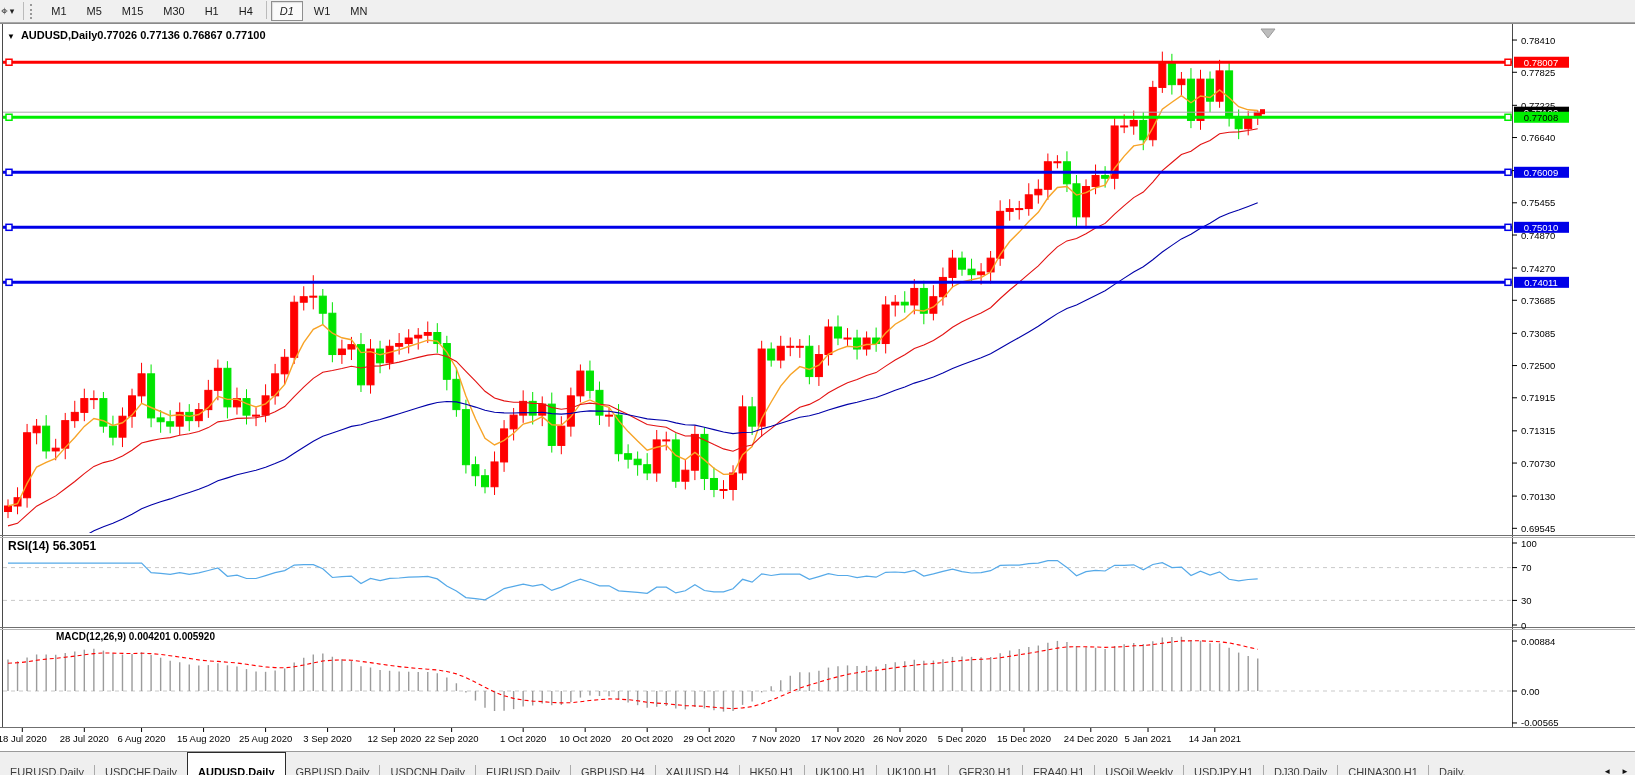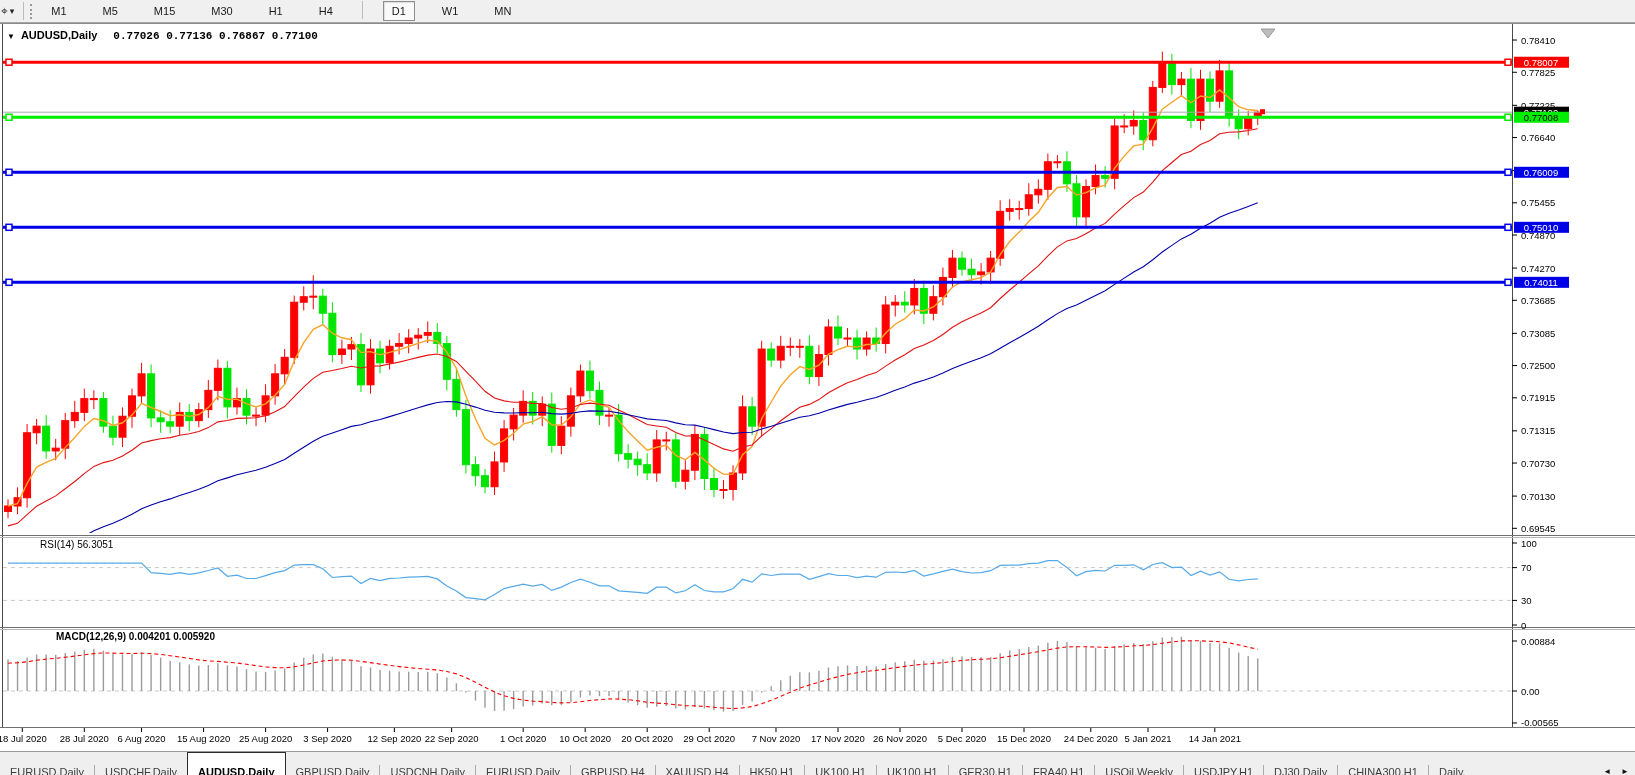--- a/index.html
+++ b/index.html
@@ -7,26 +7,26 @@
        font-family:"Liberation Sans",sans-serif;-webkit-font-smoothing:none;}
   
   #toolbar{position:absolute;left:0;top:0;width:1635px;height:23px;background:#f0f0f0;
            border-bottom:1px solid #a7a7a7;display:flex;align-items:center;box-sizing:border-box;}
   .tb-icon{font-size:12px;color:#333;margin:0 2px 0 1px;}
   .tb-caret{font-size:9px;color:#222;margin-right:6px;}
   .tb-sep{width:1px;height:18px;background:#bbb;margin:0 3px;}
   .tb-grip{width:3px;height:15px;border-left:2px dotted #999;margin:0 6px 0 3px;}
   .tf-btn{font-size:11px;color:#1a1a1a;padding:2px 8px;margin:0 1px;border:1px solid transparent;
           cursor:default;line-height:14px;}
-  .tf-btn.active{background:#fafafa;border:1px solid #8e8e8e;box-shadow:inset 1px 1px 1px #ddd;}
+  .tf-btn.active{background:#fafafa;border:1px solid #8e8e8e;box-shadow:inset 1px 1px 1px #ddd;font-style:italic;}
   
   #chart-title{position:absolute;left:7px;top:29px;font-size:11px;font-weight:bold;color:#000;z-index:5;}
   #chart-title .tri{font-size:8px;margin-right:6px;}
-  #chart-title .ohlc{margin-left:16px;font-family:Liberation Mono, monospace;}
-  #rsi-label{position:absolute;left:8px;top:539px;font-size:10px;font-weight:normal;color:#000;z-index:5;margin-left:32px;}
+  #chart-title .ohlc{margin-left:0;}
+  #rsi-label{position:absolute;left:8px;top:539px;font-size:12px;font-weight:bold;color:#000;z-index:5;}
   #macd-label{position:absolute;left:8px;top:631px;font-size:10px;font-weight:bold;color:#000;z-index:5;margin-left:48px;}
   #svg{position:absolute;left:0;top:0;z-index:1;}
   
   #tabbar{position:absolute;left:0;top:751px;width:1635px;height:40px;background:#efefef;
           border-top:1px solid #9a9a9a;display:flex;align-items:stretch;box-sizing:border-box;}
   .tab{font-size:11px;color:#3c3c3c;display:flex;align-items:center;padding:0 10px;white-space:nowrap;cursor:default;}
   .tab.active{background:#fff;border:1px solid #2b2b2b;border-bottom:none;font-weight:bold;color:#000;}
   .tab-sep{width:1px;height:13px;background:#aaa;align-self:center;}
   #tab-scroll{margin-left:auto;display:flex;align-items:center;padding:0 6px;gap:10px;}
   .scroll-arrow{font-size:8px;color:#111;cursor:default;}
@@ -34,21 +34,21 @@
 </style>
 </head>
 <body>
 
 <div id="app">
   <div id="toolbar">
     <span class="tb-icon">⌖</span>
     <span class="tb-caret">▾</span>
     <span class="tb-sep"></span>
     <span class="tb-grip"></span>
-    <span id="tf-buttons" style="display: flex; gap: 16px;">
+    <span id="tf-buttons" style="display: flex;">
         <span class="tf-btn">M1</span>
         <span class="tf-btn">M5</span>
         <span class="tf-btn">M15</span>
         <span class="tf-btn">M30</span>
         <span class="tf-btn">H1</span>
         <span class="tf-btn">H4</span>
         <span class="tb-sep"></span>
         <span class="tf-btn active">D1</span>
         <span class="tf-btn">W1</span>
         <span class="tf-btn">MN</span>

